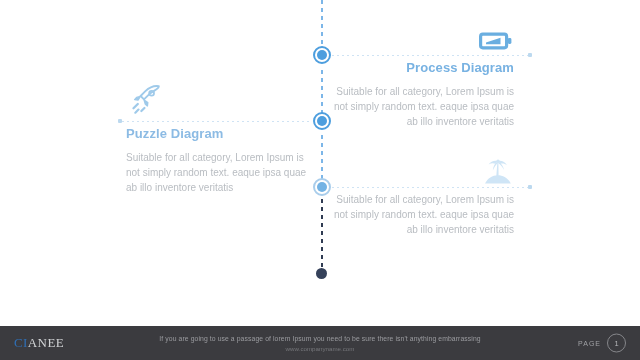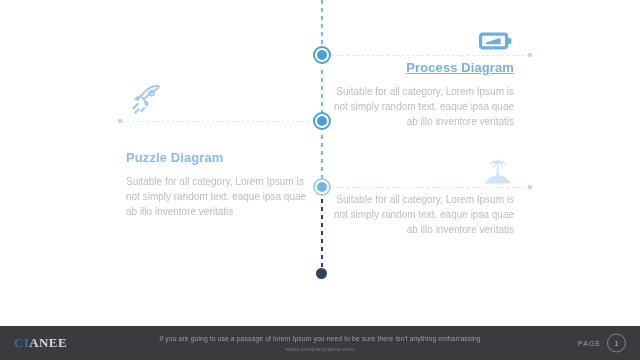--- a/index.html
+++ b/index.html
@@ -111,21 +111,21 @@
     line-height: 15px;
     color: #b9bdc2;
     margin: 0;
     white-space: nowrap;
   }
   .block-body div { white-space: nowrap; }
 
   .align-right { text-align: right; }
   .align-left  { text-align: left; }
 
-  .title-mid  { color: #78b2e2; text-decoration: underline; }
+  .title-mid  { color: #78b2e2; }
   .title-dark { color: #8cbbe4; }
   .title-pale { color: #bcd9f2; }
 
   
   .icon {
     position: absolute;
     display: block;
   }
 
   
@@ -139,21 +139,21 @@
     display: flex;
     align-items: center;
   }
   .logo {
     position: absolute;
     left: 14px;
     top: 50%;
     transform: translateY(-50%);
     font-family: "Liberation Serif", serif;
     font-size: 13px;
-    font-weight: bold;
+    font-weight: normal;
     letter-spacing: 0.4px;
   }
   .logo .logo-a { color: #2f6fb5; }
   .logo .logo-b { color: #d2d4d6; }
 
   .footer-center {
     position: absolute;
     left: 0; right: 0;
     top: 50%;
     transform: translateY(-50%);
@@ -261,21 +261,21 @@
 
   <div class="block align-right" style="left:300px; top:60px; width:214px;">
     <p class="block-title title-mid">Process Diagram</p>
     <div class="block-body">
       <div>Suitable for all category, Lorem Ipsum is</div>
       <div>not simply random text. eaque ipsa quae</div>
       <div>ab illo inventore veritatis</div>
     </div>
   </div>
 
-  <div class="block align-left" style="left:126px; top:126px; width:214px;margin-top:24px;">
+  <div class="block align-left" style="left:126px; top:126px; width:214px;">
     <p class="block-title title-dark">Puzzle Diagram</p>
     <div class="block-body">
       <div>Suitable for all category, Lorem Ipsum is</div>
       <div>not simply random text. eaque ipsa quae</div>
       <div>ab illo inventore veritatis</div>
     </div>
   </div>
 
   <div class="block align-right" style="left:300px; top:192px; width:214px;">
     <div class="block-body">

